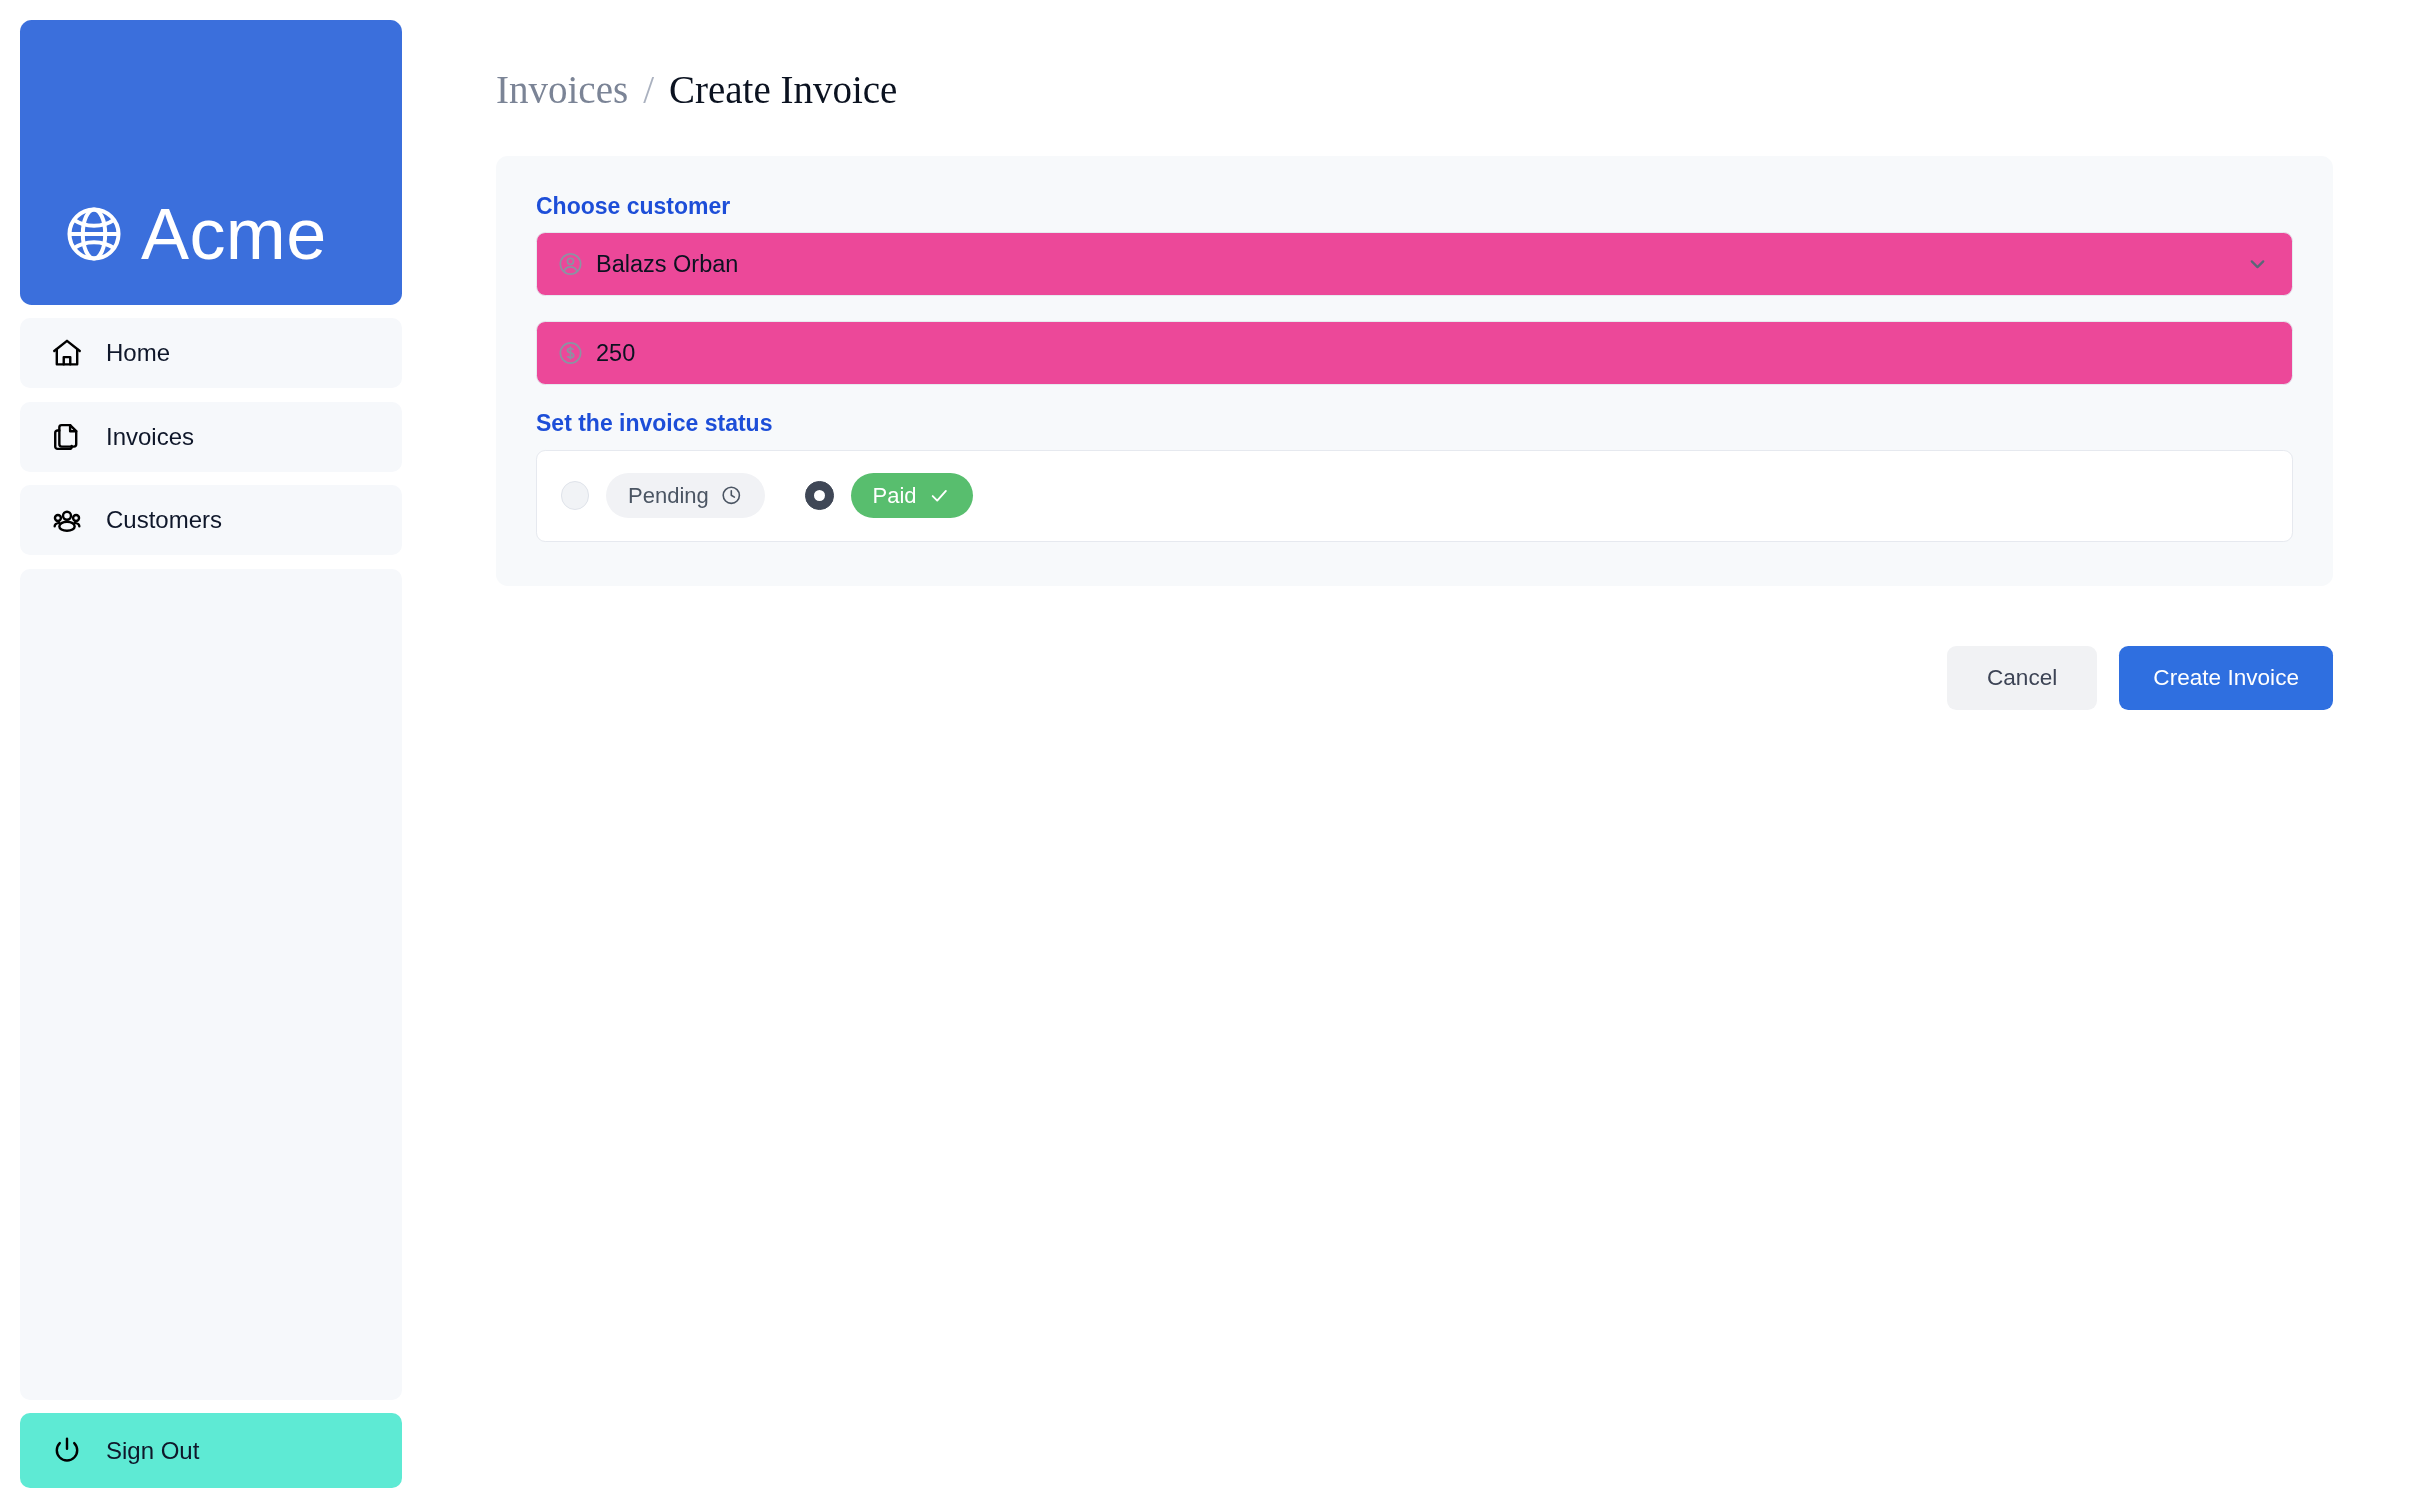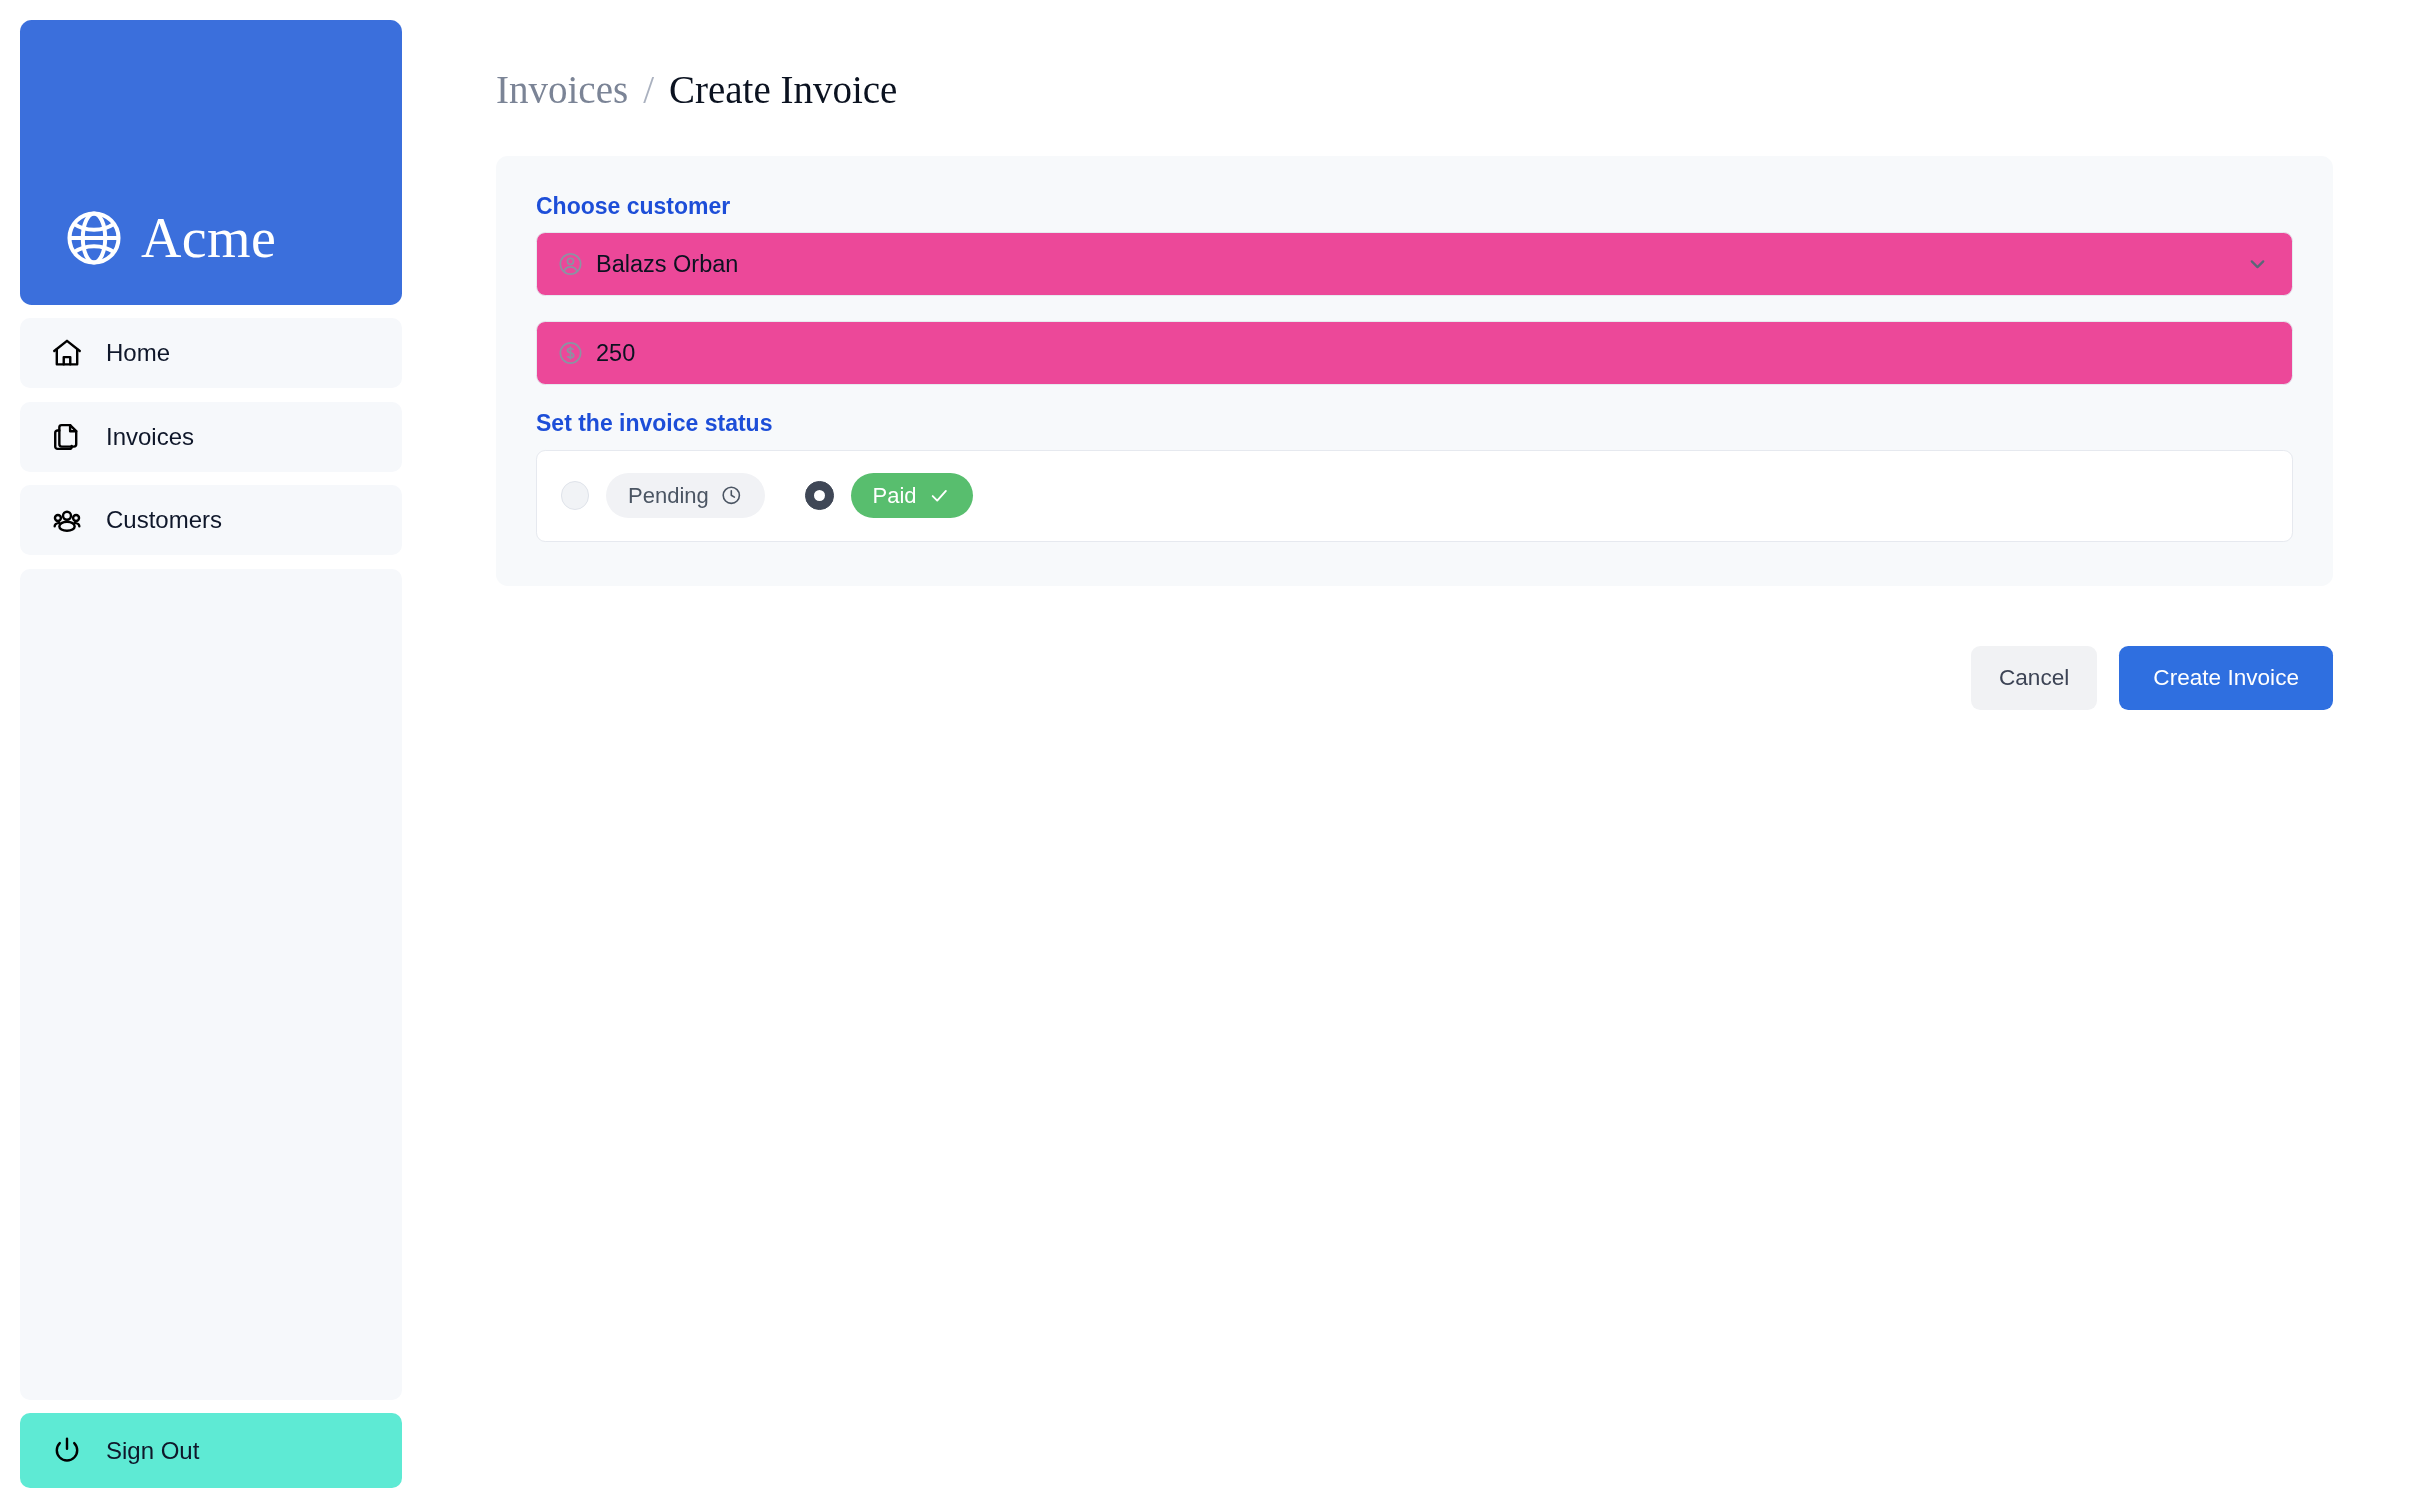--- a/index.html
+++ b/index.html
@@ -42,22 +42,22 @@
   .logo-inner {
     display: flex;
     align-items: center;
     gap: 15px;
     color: #ffffff;
   }
 
   .logo-globe { width: 64px; height: 64px; display: block; }
 
   .logo-text {
-    font-family: Liberation Serif, serif;
-    font-size: 56px;
+    font-family: Liberation Sans, sans-serif;
+    font-size: 72px;
     line-height: 1;
     color: #ffffff;
     letter-spacing: 0.4px;
   }
 
   .nav-list { display: flex; flex-direction: column; gap: 13.4px; text-align: center; }
 
   .nav-item {
     height: 70px;
     background: #f6f8fb;
@@ -244,21 +244,21 @@
   .btn {
     height: 64px;
     border-radius: 9.2px;
     font-size: 22.6px;
     font-family: "Liberation Sans", sans-serif;
     border: none;
     cursor: pointer;
     display: inline-flex;
     align-items: center;
     justify-content: center;
-    padding: 0 28px;
+    padding: 0 40px;
   }
   .btn-cancel { background: #f1f2f4; color: #3d4455; }
   .btn-primary { background: #2f6fe0; color: #ffffff; padding: 0 34px; }
 </style>
 </head>
 <body>
 
 <div class="app">
 
   <aside class="sidebar">

